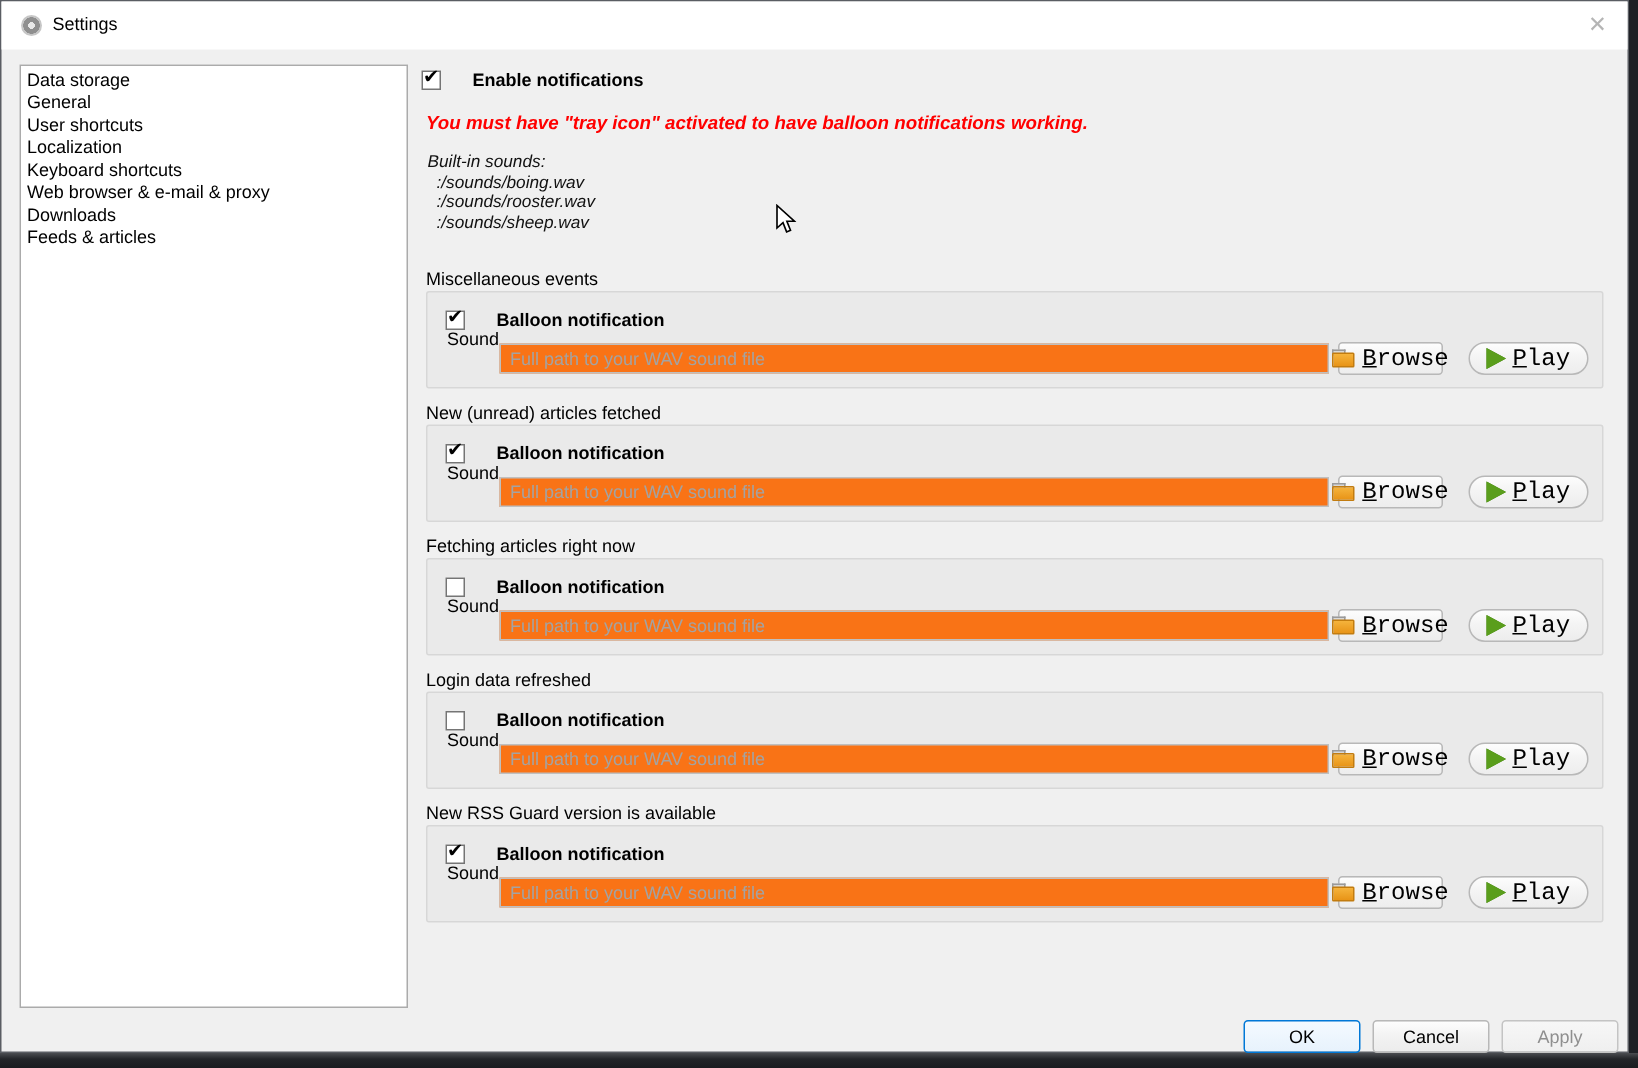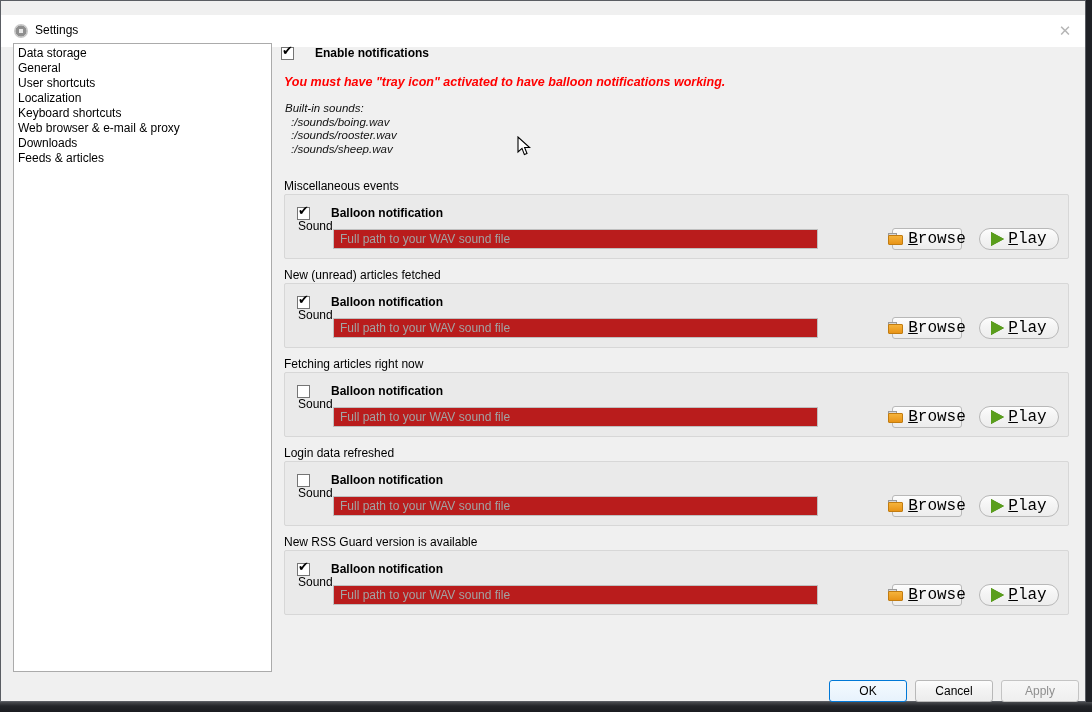--- a/index.html
+++ b/index.html
@@ -11,21 +11,20 @@
     position:relative;
   }
   .window {
     position:absolute; left:0; top:0; width:1086px; height:702px;
     background:#f0f0f0; border:1px solid #5a5d63;
   }
   
   .titlebar {
     position:absolute; left:0; top:0; right:0; height:32px;
     background:#ffffff;
-    margin-top:14px;
   }
   .app-icon {
     position:absolute; left:13px; top:9px; width:14px; height:14px;
     border-radius:50%;
     background:radial-gradient(circle at 50% 50%, #e8e8e8 0 22%, #8f8f8f 23% 55%, #c6c6c6 56% 78%, #b5b5b5 79%);
   }
   .win-title { position:absolute; left:34px; top:8px; font-size:12px; color:#000; }
   .close-btn {
     position:absolute; right:8px; top:4px; width:24px; height:24px;
     color:#b5b5b5; font-size:15px; line-height:24px; text-align:center; cursor:default;
@@ -66,22 +65,22 @@
   
   .section { position:absolute; left:283px; width:785px; }
   .section-title { height:15px; line-height:14px; font-size:12px; white-space:nowrap; }
   .groupbox {
     position:absolute; left:0; top:15px; width:785px; height:65px;
     background:#eaeaea; border:1px solid #d7d7d7; border-radius:2px;
   }
   .groupbox .checkline { left:12px; top:10px; }
   .sound-label { position:absolute; left:13px; top:20px; height:22px; line-height:22px; font-size:12px; }
   .sound-input {
-    position:absolute; left:48px; top:34px; width:485px; height:20px;
-    border:1px solid #bfbfbf; background:#b91c1c; padding:0 6px;
+    position:absolute; left:48px; top:34px; width:553px; height:20px;
+    border:1px solid #bfbfbf; background:#f97316; padding:0 6px;
     font-family:"Liberation Sans","DejaVu Sans",sans-serif; font-size:12px; color:#000;
     outline:none;
   }
   .sound-input::placeholder { color:#a3a3a3; opacity:1; }
   .btn {
     position:absolute; top:33px; height:22px;
     display:flex; align-items:center; justify-content:center; gap:4px;
     background:linear-gradient(#fdfdfd,#f4f4f4 45%,#ededed);
     border:1px solid #b8b8b8; border-radius:3px;
     font-family:Liberation Mono, monospace; font-size:16px; color:#000;

